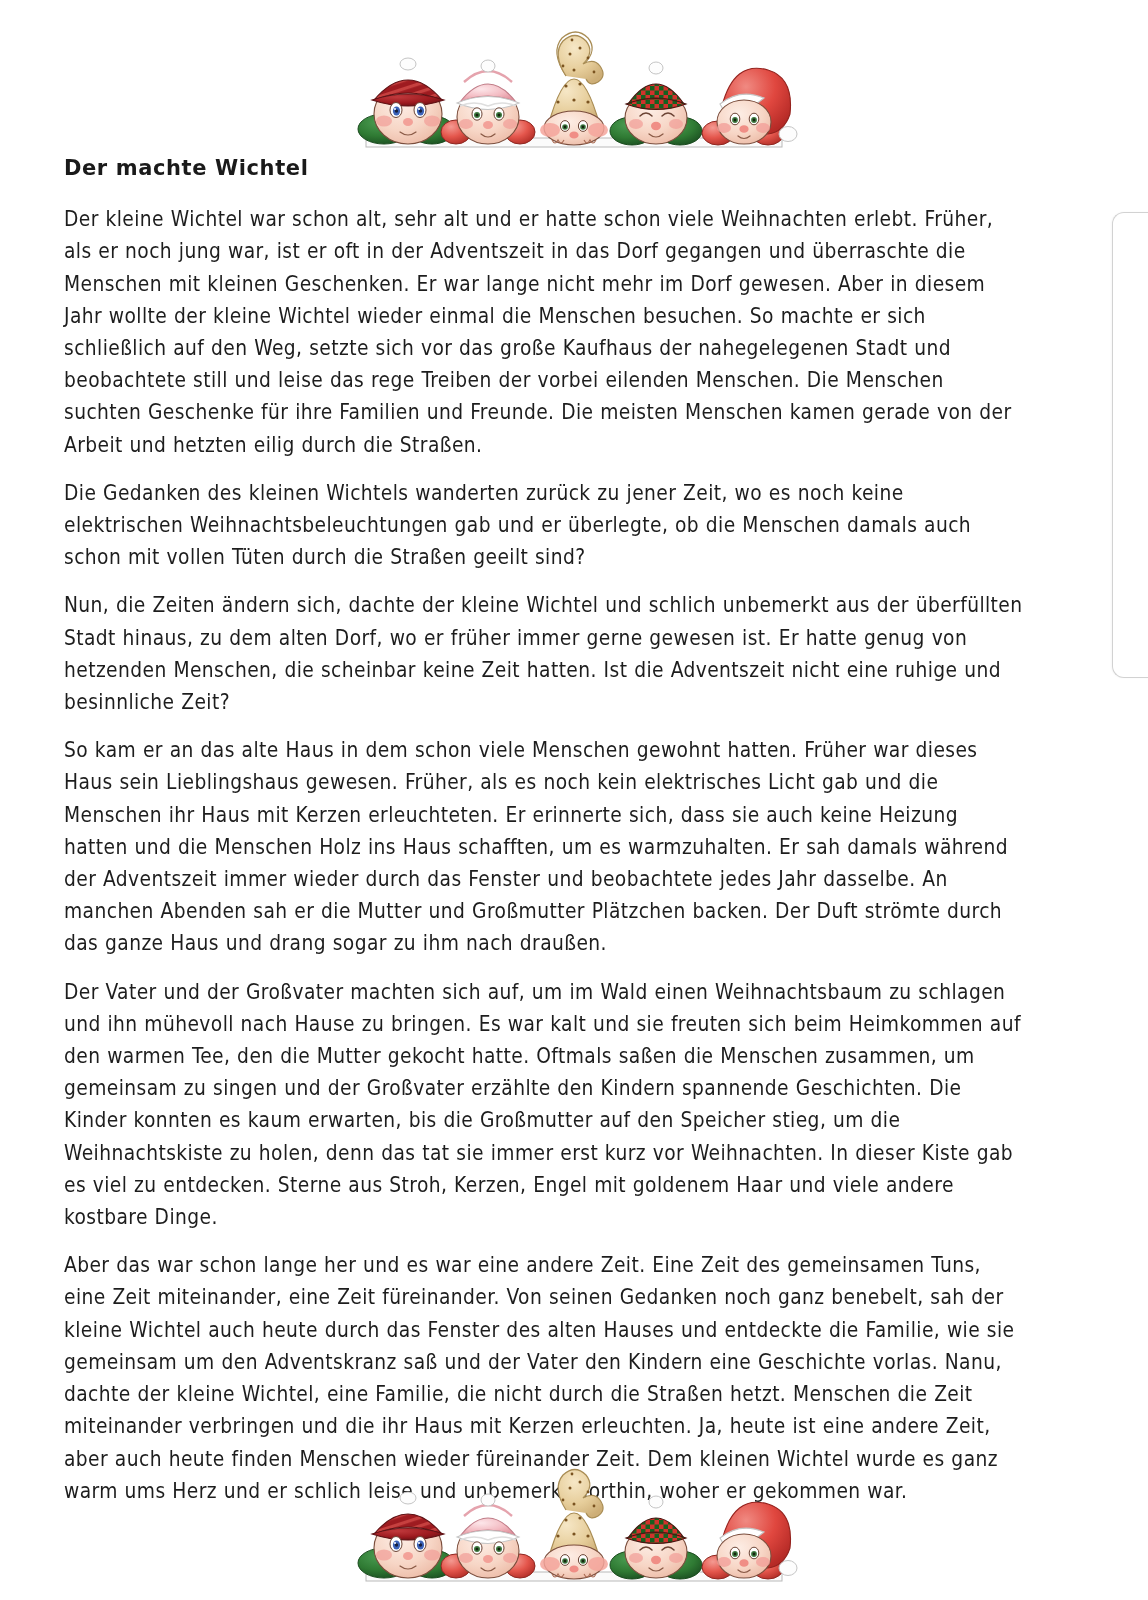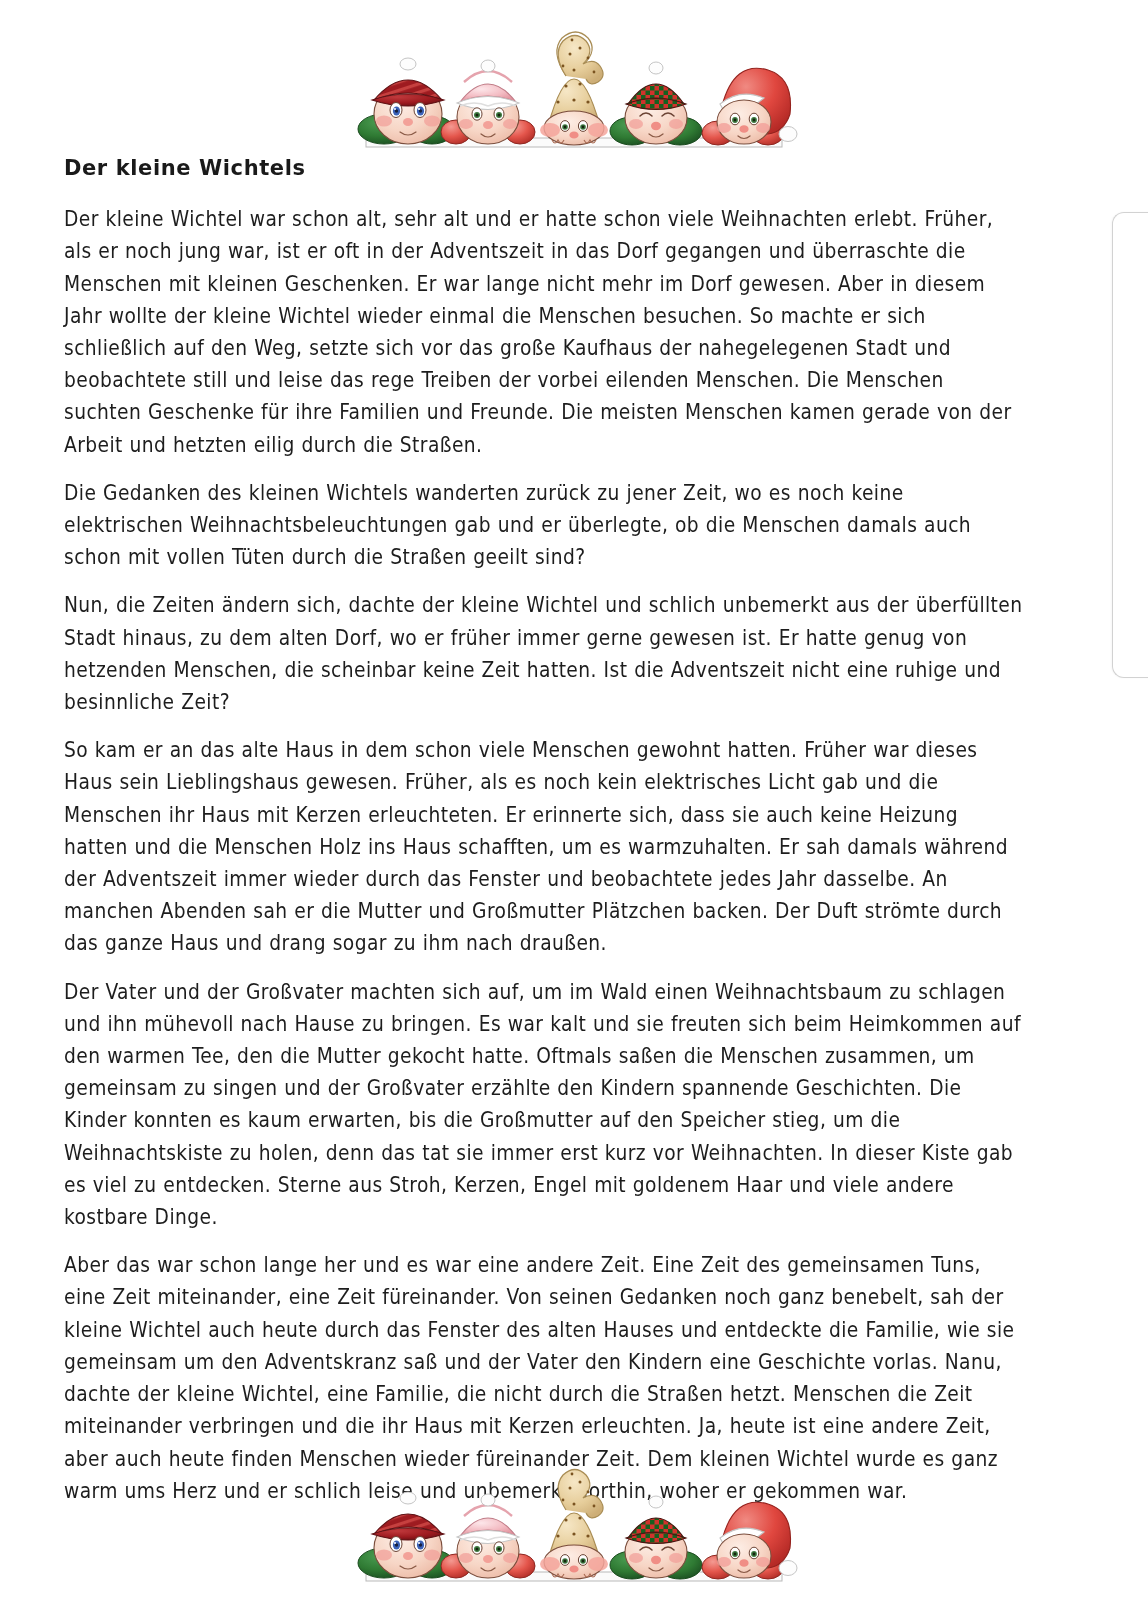--- a/index.html
+++ b/index.html
@@ -245,21 +245,21 @@
         <circle cx="410" cy="106" r="1.4" fill="#15240f"></circle>
         <ellipse cx="380" cy="114" rx="7" ry="5" fill="#f2a09a" opacity="0.8"></ellipse>
         <ellipse cx="419" cy="114" rx="7" ry="5" fill="#f2a09a" opacity="0.8"></ellipse>
         <ellipse cx="400" cy="115" rx="4.6" ry="3.8" fill="#f08e86"></ellipse>
         <path d="M394 122 Q400 127 406 122" fill="none" stroke="#8a5a46" stroke-width="1.2" stroke-linecap="round"></path>
       </g>
     </svg>
   </div>
 
   <div class="doc">
-    <h1 class="doc-title">Der kleine Wichtels</h1>
+    <h1 class="doc-title">Der machte Wichtel</h1>
     <p class="para">Der kleine Wichtel war schon alt, sehr alt und er hatte schon viele Weihnachten erlebt. Früher, als er noch jung war, ist er oft in der Adventszeit in das Dorf gegangen und überraschte die Menschen mit kleinen Geschenken. Er war lange nicht mehr im Dorf gewesen. Aber in diesem Jahr wollte der kleine Wichtel wieder einmal die Menschen besuchen. So machte er sich schließlich auf den Weg, setzte sich vor das große Kaufhaus der nahegelegenen Stadt und beobachtete still und leise das rege Treiben der vorbei eilenden Menschen. Die Menschen suchten Geschenke für ihre Familien und Freunde. Die meisten Menschen kamen gerade von der Arbeit und hetzten eilig durch die Straßen.</p>
     <p class="para">Die Gedanken des kleinen Wichtels wanderten zurück zu jener Zeit, wo es noch keine elektrischen Weihnachtsbeleuchtungen gab und er überlegte, ob die Menschen damals auch schon mit vollen Tüten durch die Straßen geeilt sind?</p>
     <p class="para">Nun, die Zeiten ändern sich, dachte der kleine Wichtel und schlich unbemerkt aus der überfüllten Stadt hinaus, zu dem alten Dorf, wo er früher immer gerne gewesen ist. Er hatte genug von hetzenden Menschen, die scheinbar keine Zeit hatten. Ist die Adventszeit nicht eine ruhige und besinnliche Zeit?</p>
     <p class="para">So kam er an das alte Haus in dem schon viele Menschen gewohnt hatten. Früher war dieses Haus sein Lieblingshaus gewesen. Früher, als es noch kein elektrisches Licht gab und die Menschen ihr Haus mit Kerzen erleuchteten. Er erinnerte sich, dass sie auch keine Heizung hatten und die Menschen Holz ins Haus schafften, um es warmzuhalten. Er sah damals während der Adventszeit immer wieder durch das Fenster und beobachtete jedes Jahr dasselbe. An manchen Abenden sah er die Mutter und Großmutter Plätzchen backen. Der Duft strömte durch das ganze Haus und drang sogar zu ihm nach draußen.</p>
     <p class="para">Der Vater und der Großvater machten sich auf, um im Wald einen Weihnachtsbaum zu schlagen und ihn mühevoll nach Hause zu bringen. Es war kalt und sie freuten sich beim Heimkommen auf den warmen Tee, den die Mutter gekocht hatte. Oftmals saßen die Menschen zusammen, um gemeinsam zu singen und der Großvater erzählte den Kindern spannende Geschichten. Die Kinder konnten es kaum erwarten, bis die Großmutter auf den Speicher stieg, um die Weihnachtskiste zu holen, denn das tat sie immer erst kurz vor Weihnachten. In dieser Kiste gab es viel zu entdecken. Sterne aus Stroh, Kerzen, Engel mit goldenem Haar und viele andere kostbare Dinge.</p>
     <p class="para">Aber das war schon lange her und es war eine andere Zeit. Eine Zeit des gemeinsamen Tuns, eine Zeit miteinander, eine Zeit füreinander. Von seinen Gedanken noch ganz benebelt, sah der kleine Wichtel auch heute durch das Fenster des alten Hauses und entdeckte die Familie, wie sie gemeinsam um den Adventskranz saß und der Vater den Kindern eine Geschichte vorlas. Nanu, dachte der kleine Wichtel, eine Familie, die nicht durch die Straßen hetzt. Menschen die Zeit miteinander verbringen und die ihr Haus mit Kerzen erleuchten. Ja, heute ist eine andere Zeit, aber auch heute finden Menschen wieder füreinander Zeit. Dem kleinen Wichtel wurde es ganz warm ums Herz und er schlich leise und unbemerkt dorthin, woher er gekommen war.</p>
   </div>
 
   <div class="gnome-band bottom">
     <svg class="gnome-svg" width="460" height="148" viewBox="0 0 460 148">

